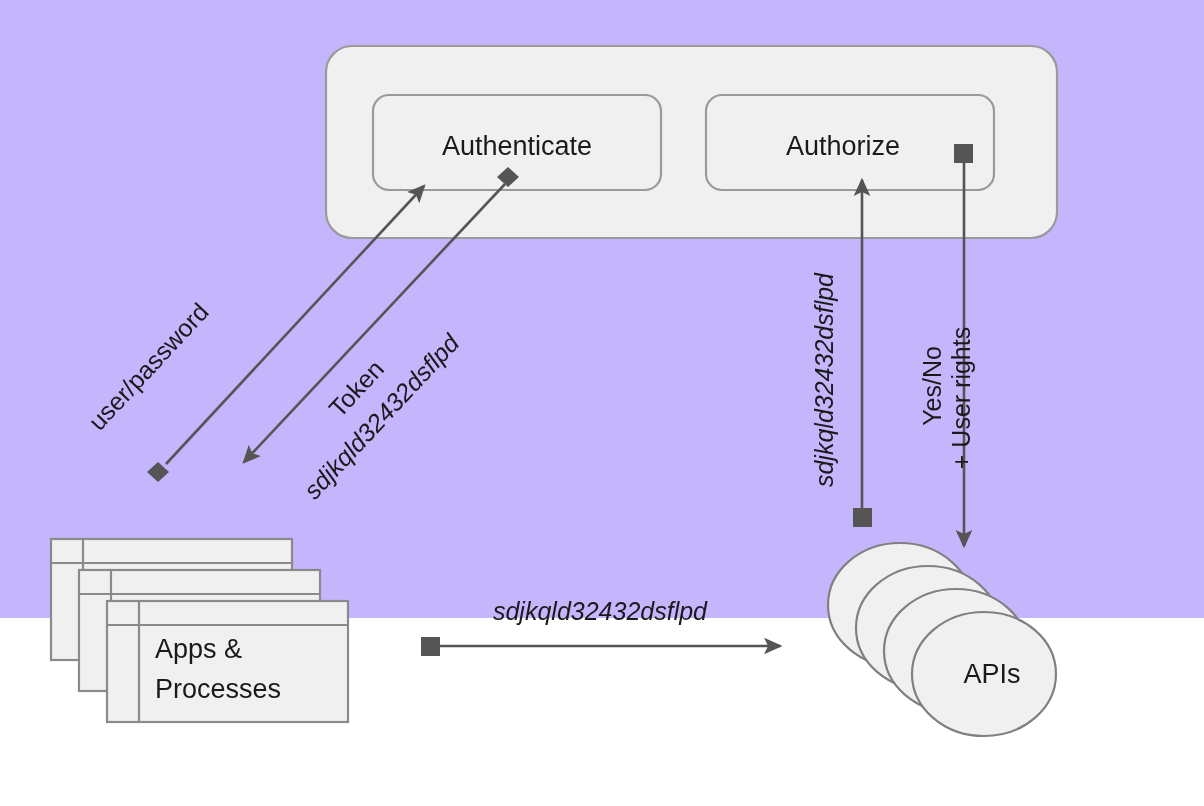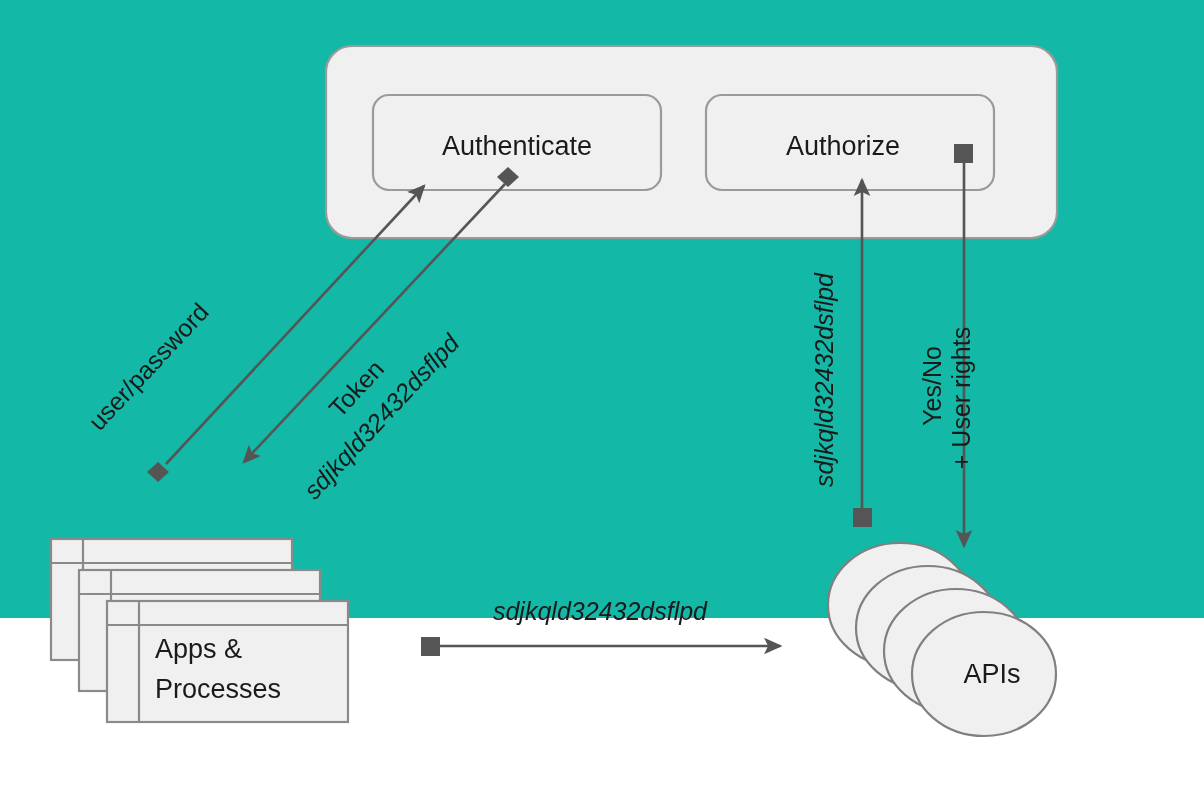--- a/index.html
+++ b/index.html
@@ -10,21 +10,21 @@
   body {
     width: 1204px;
     height: 806px;
     overflow: hidden;
     font-family: "Liberation Sans", sans-serif;
   }
   #diagram-root {
     position: relative;
     width: 1204px;
     height: 618px;
-    background: #14b8a6;
+    background: #c4b5fd;
   }
   svg.diagram {
     display: block;
     width: 1204px;
     height: 806px;
   }
   .node-fill {
     fill: #f0f0f0;
     stroke: #808080;
     stroke-width: 2.2;

